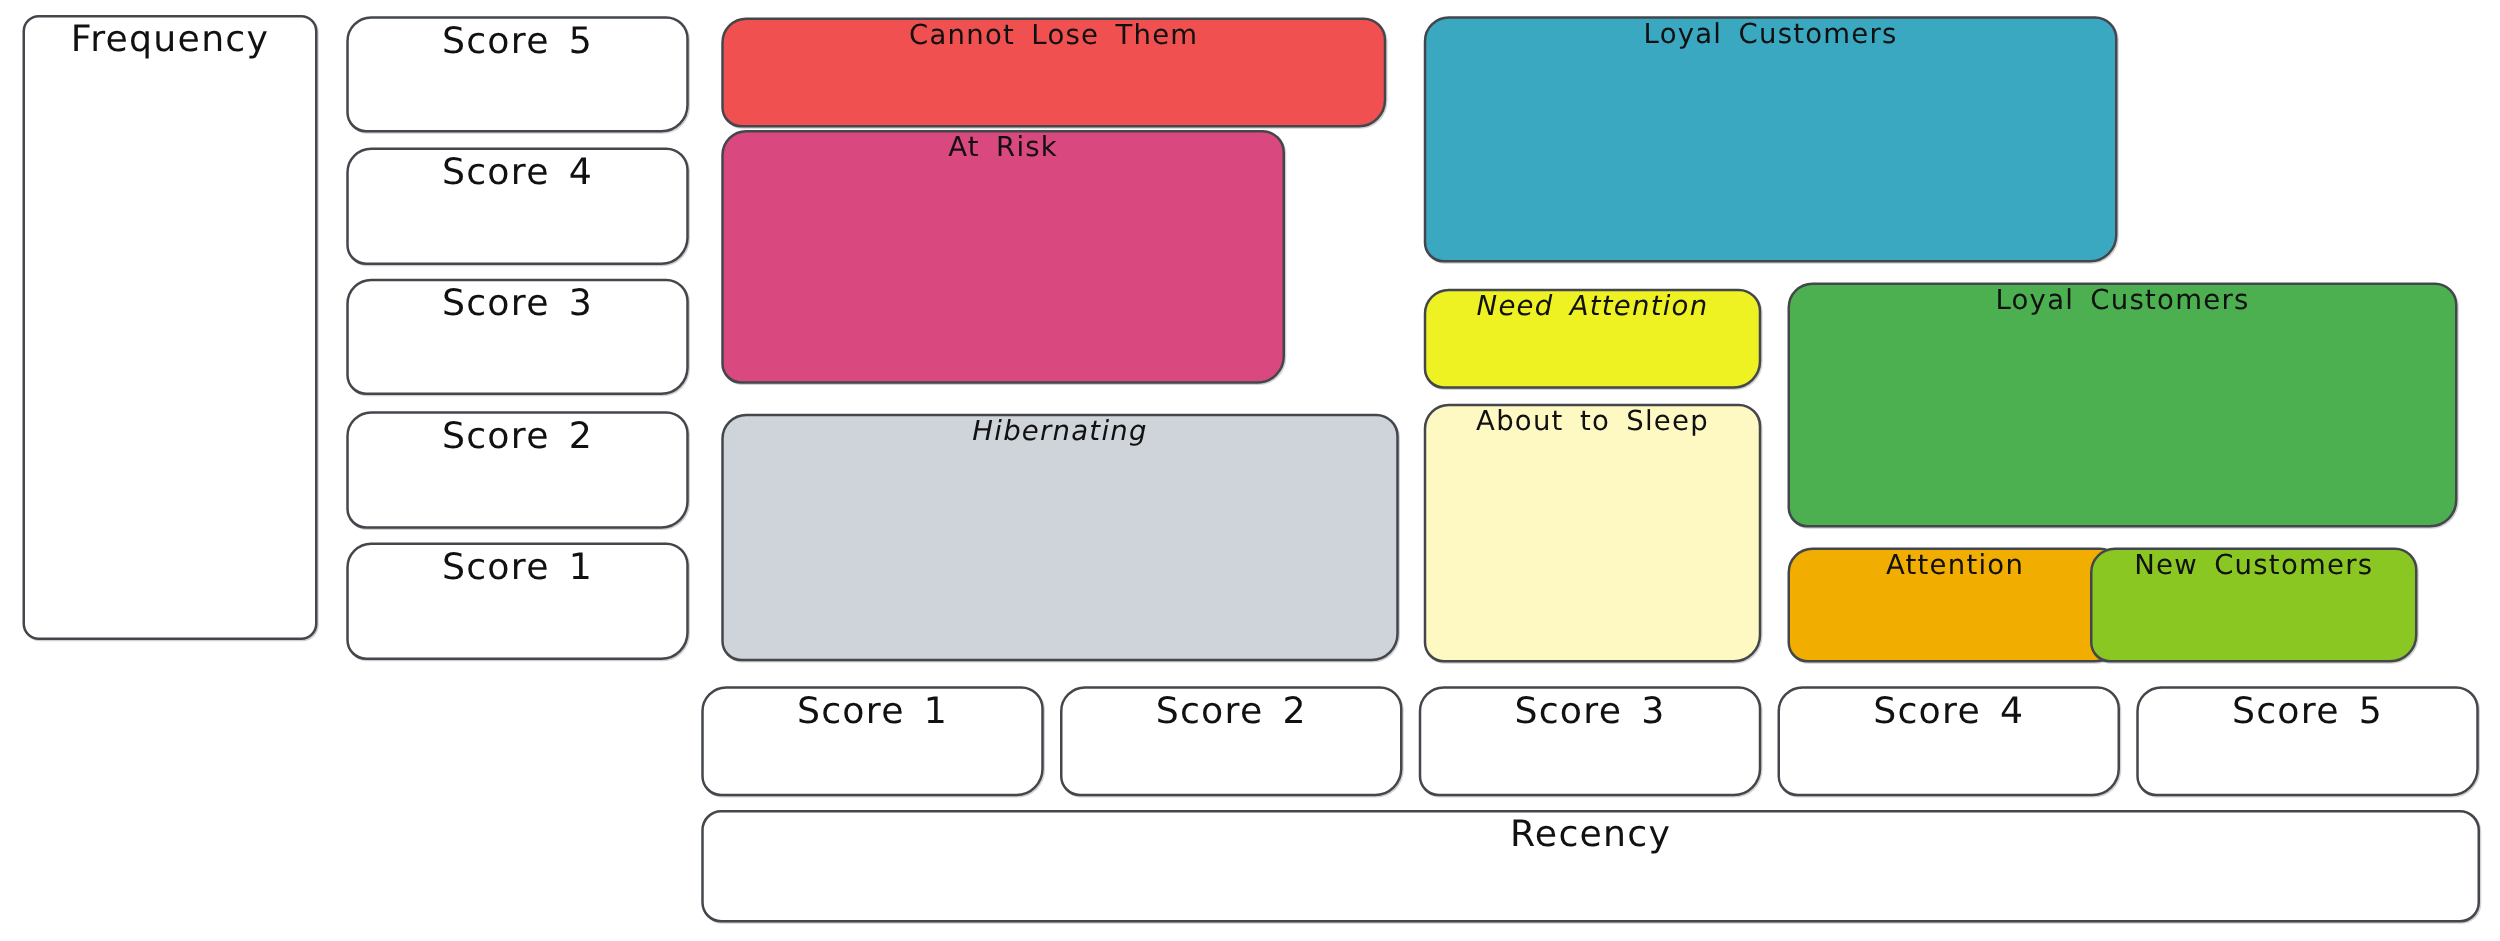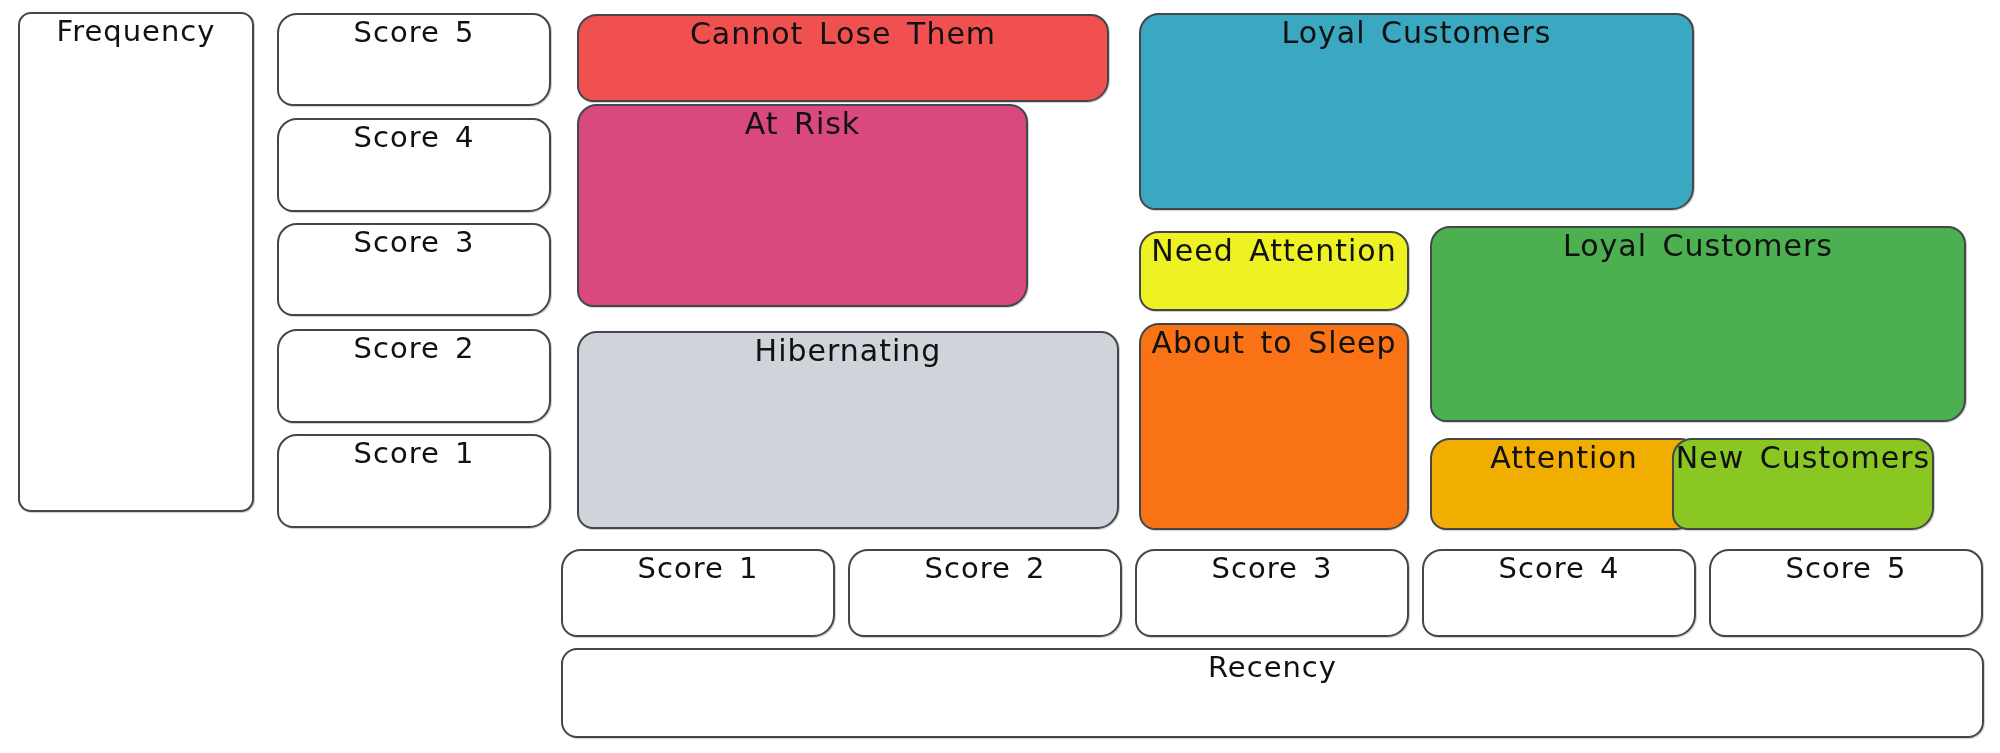--- a/index.html
+++ b/index.html
@@ -26,35 +26,35 @@
     justify-content: center;
     text-align: center;
     font-size: 29px;
     letter-spacing: 1px;
     word-spacing: 5px;
     color: #111111;
     background: #ffffff;
     box-shadow: 1px 1px 0 rgba(70,70,70,0.25);
   }
   .white { background: #ffffff; }
-  .seg { font-size: 30px; }
+  .seg { font-size: 22px; }
   
   .freq-axis   { left: 18px;  top: 12px;  width: 236px;  height: 500px; border-radius: 13px; }
   .fs-0 { left: 277px; top: 13px;  width: 274px; height: 93px; }
   .fs-1 { left: 277px; top: 118px; width: 274px; height: 94px; }
   .fs-2 { left: 277px; top: 223px; width: 274px; height: 93px; }
   .fs-3 { left: 277px; top: 329px; width: 274px; height: 94px; }
   .fs-4 { left: 277px; top: 434px; width: 274px; height: 94px; }
   
   .seg-cannot      { left: 577px;  top: 14px;  width: 532px; height: 88px; }
   .seg-atrisk      { left: 577px;  top: 104px; width: 451px; height: 203px; }
   .seg-hibernating { left: 577px;  top: 331px; width: 542px; height: 198px; }
   .seg-loyal-top   { left: 1139px; top: 13px;  width: 555px; height: 197px; }
   .seg-champions   { left: 1716px; top: 13px;  width: 262px; height: 197px; }
-  .seg-attention   { left: 1139px; top: 231px; width: 270px; height: 80px; }
+  .seg-attention   { left: 1139px; top: 231px; width: 270px; height: 80px; font-style: italic; }
   .seg-loyal-mid   { left: 1430px; top: 226px; width: 536px; height: 196px; }
   .seg-sleep       { left: 1139px; top: 323px; width: 270px; height: 207px; }
   .seg-promising   { left: 1430px; top: 438px; width: 268px; height: 92px; }
   .seg-newcust     { left: 1672px; top: 438px; width: 262px; height: 92px; }
   
   .rs-0 { left: 561px;  top: 549px; width: 274px; height: 88px; }
   .rs-1 { left: 848px;  top: 549px; width: 274px; height: 88px; }
   .rs-2 { left: 1135px; top: 549px; width: 274px; height: 88px; }
   .rs-3 { left: 1422px; top: 549px; width: 274px; height: 88px; }
   .rs-4 { left: 1709px; top: 549px; width: 274px; height: 88px; }
@@ -83,33 +83,33 @@
   <div class="box white fs-4">
     <span>Score 1</span>
   </div>
 
   <div class="box seg seg-cannot" style="background: rgb(240, 80, 80); color: rgb(17, 17, 17);">
     <span>Cannot Lose Them</span>
   </div>
   <div class="box seg seg-atrisk" style="background: rgb(217, 72, 126); color: rgb(17, 17, 17);">
     <span>At Risk</span>
   </div>
-  <div class="box seg seg-hibernating" style="background: rgb(206, 212, 218); color: rgb(17, 17, 17);">
+  <div class="box seg seg-hibernating" style="background: rgb(206, 212, 218); color: rgb(17, 17, 17); font-style: italic;">
     <span>Hibernating</span>
   </div>
   <div class="box seg seg-loyal-top" style="background: rgb(58, 168, 192); color: rgb(17, 17, 17);">
     <span>Loyal Customers</span>
   </div>
   <div class="box seg seg-attention" style="background: rgb(238, 242, 35); color: rgb(17, 17, 17);">
     <span>Need Attention</span>
   </div>
   <div class="box seg seg-loyal-mid" style="background: rgb(76, 175, 80); color: rgb(17, 17, 17);">
     <span>Loyal Customers</span>
   </div>
-  <div class="box seg seg-sleep" style="background: #f97316; color: rgb(17, 17, 17);">
+  <div class="box seg seg-sleep" style="background: #fef9c3; color: rgb(17, 17, 17);">
     <span>About to Sleep</span>
   </div>
   <div class="box seg seg-promising" style="background: rgb(242, 174, 0); color: rgb(17, 17, 17);">
     <span>Attention</span>
   </div>
   <div class="box seg seg-newcust" style="background: rgb(138, 199, 34); color: rgb(17, 17, 17);">
     <span>New Customers</span>
   </div>
 
   <div class="box white rs-0">

